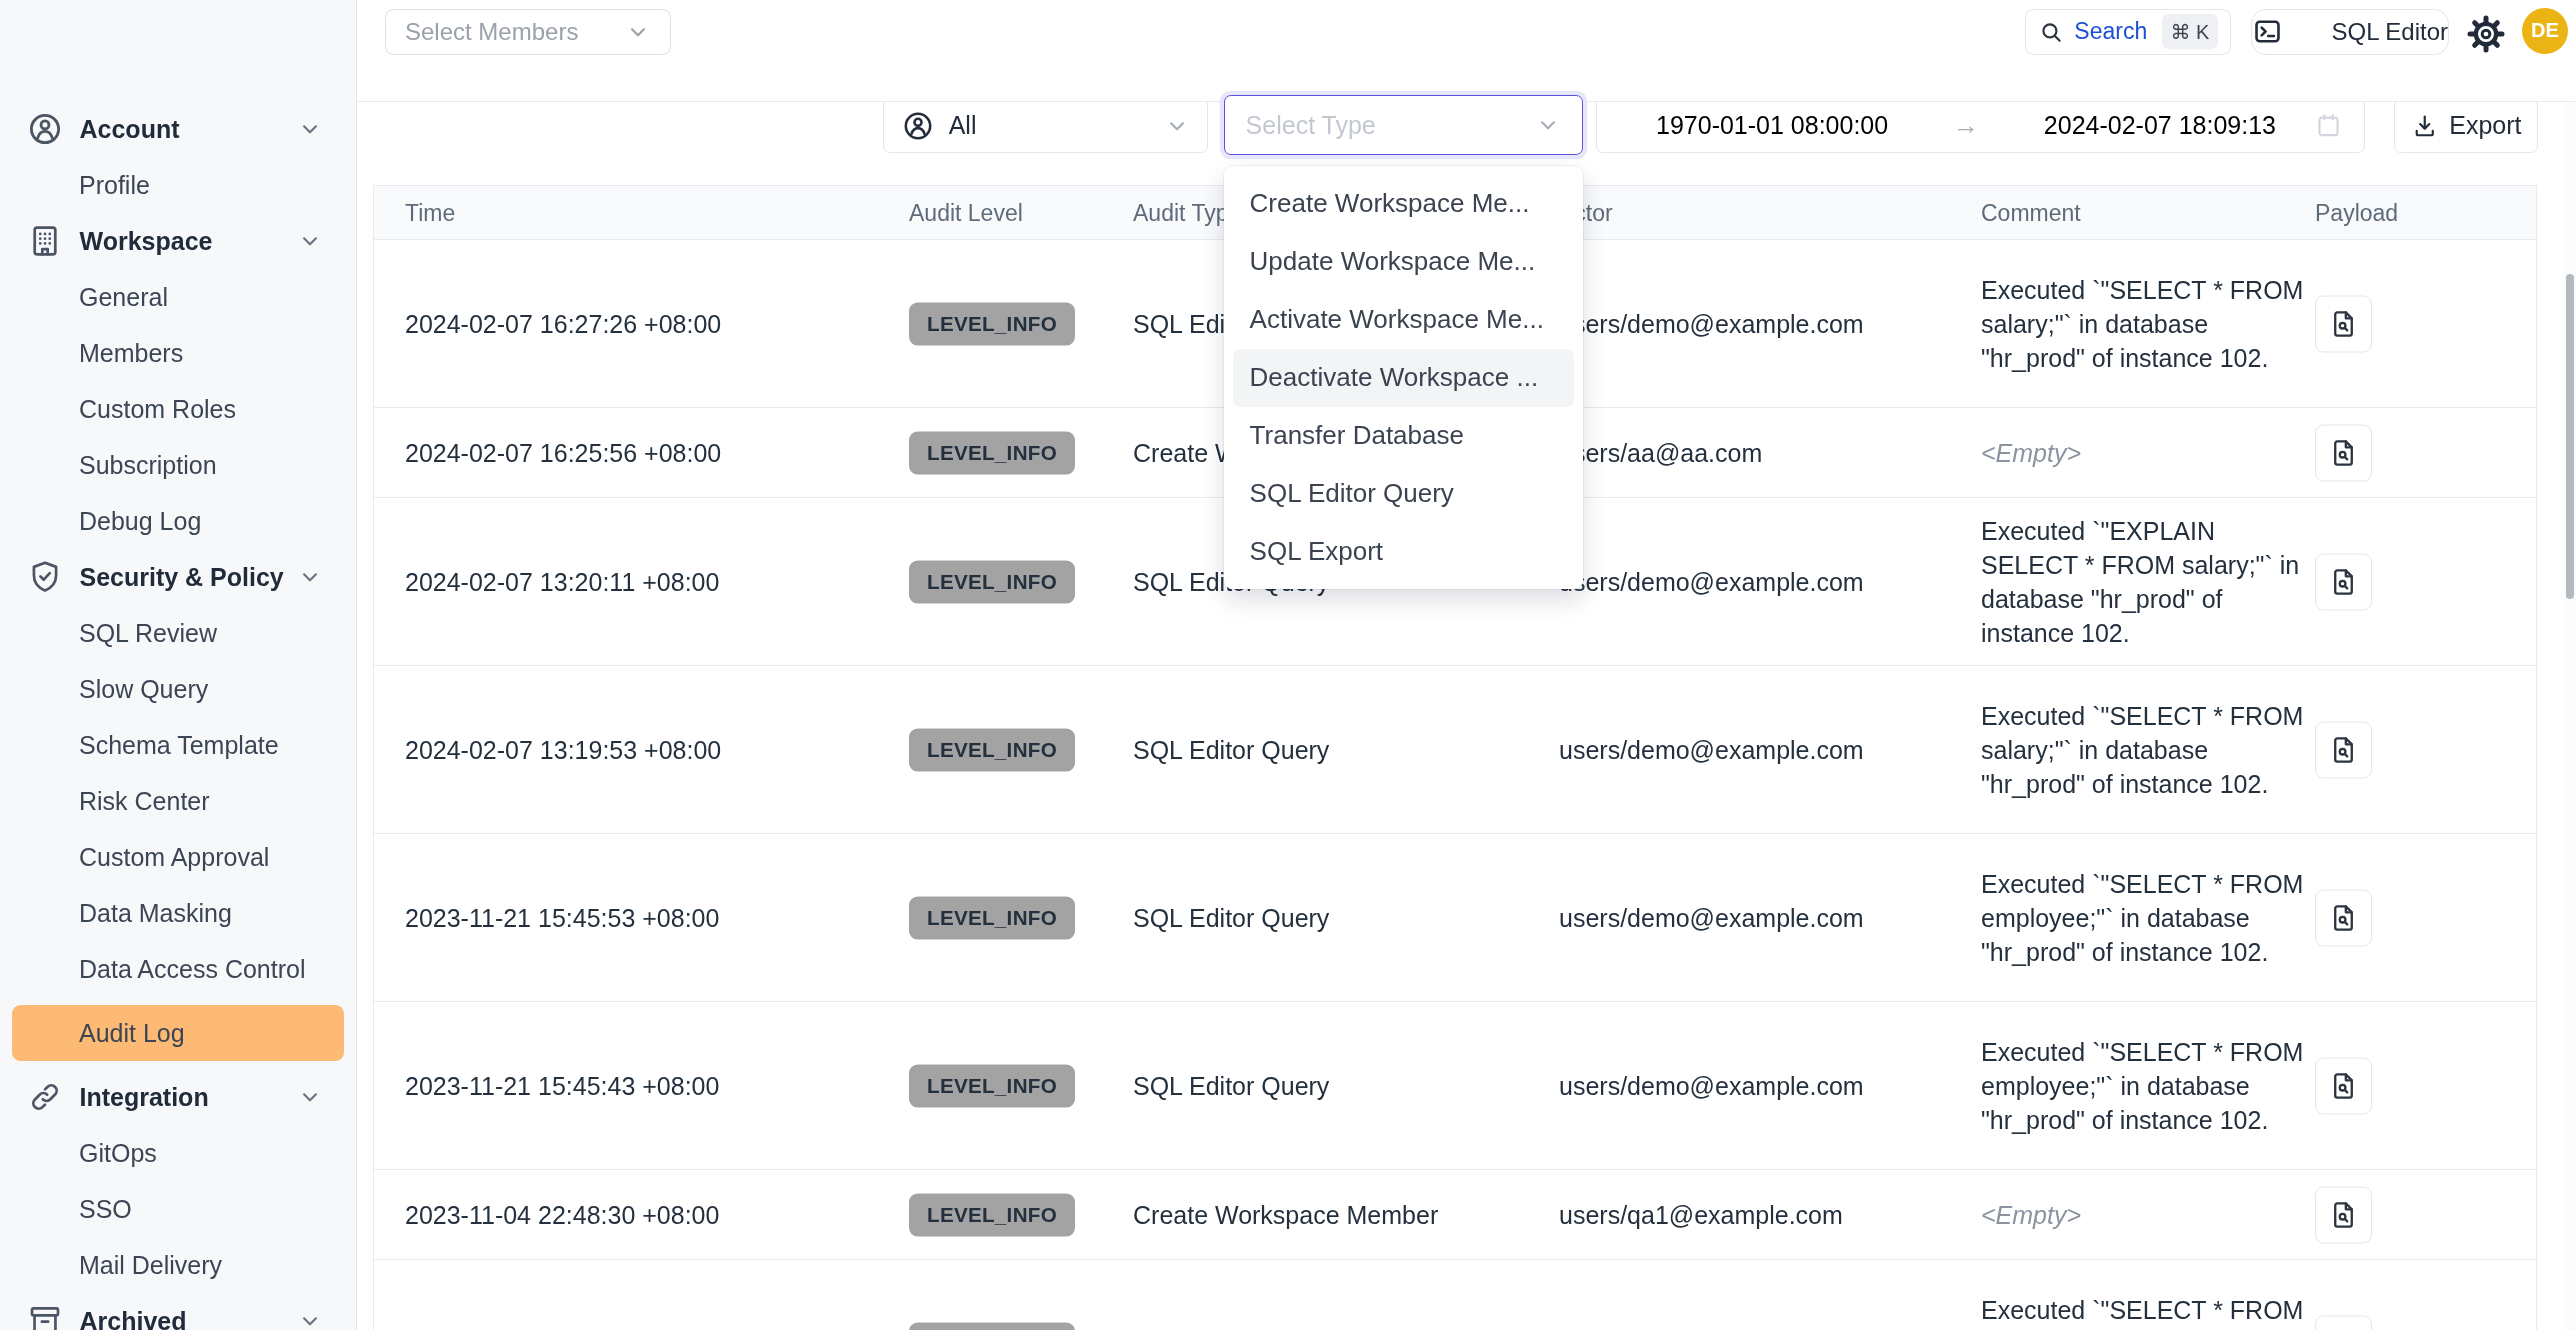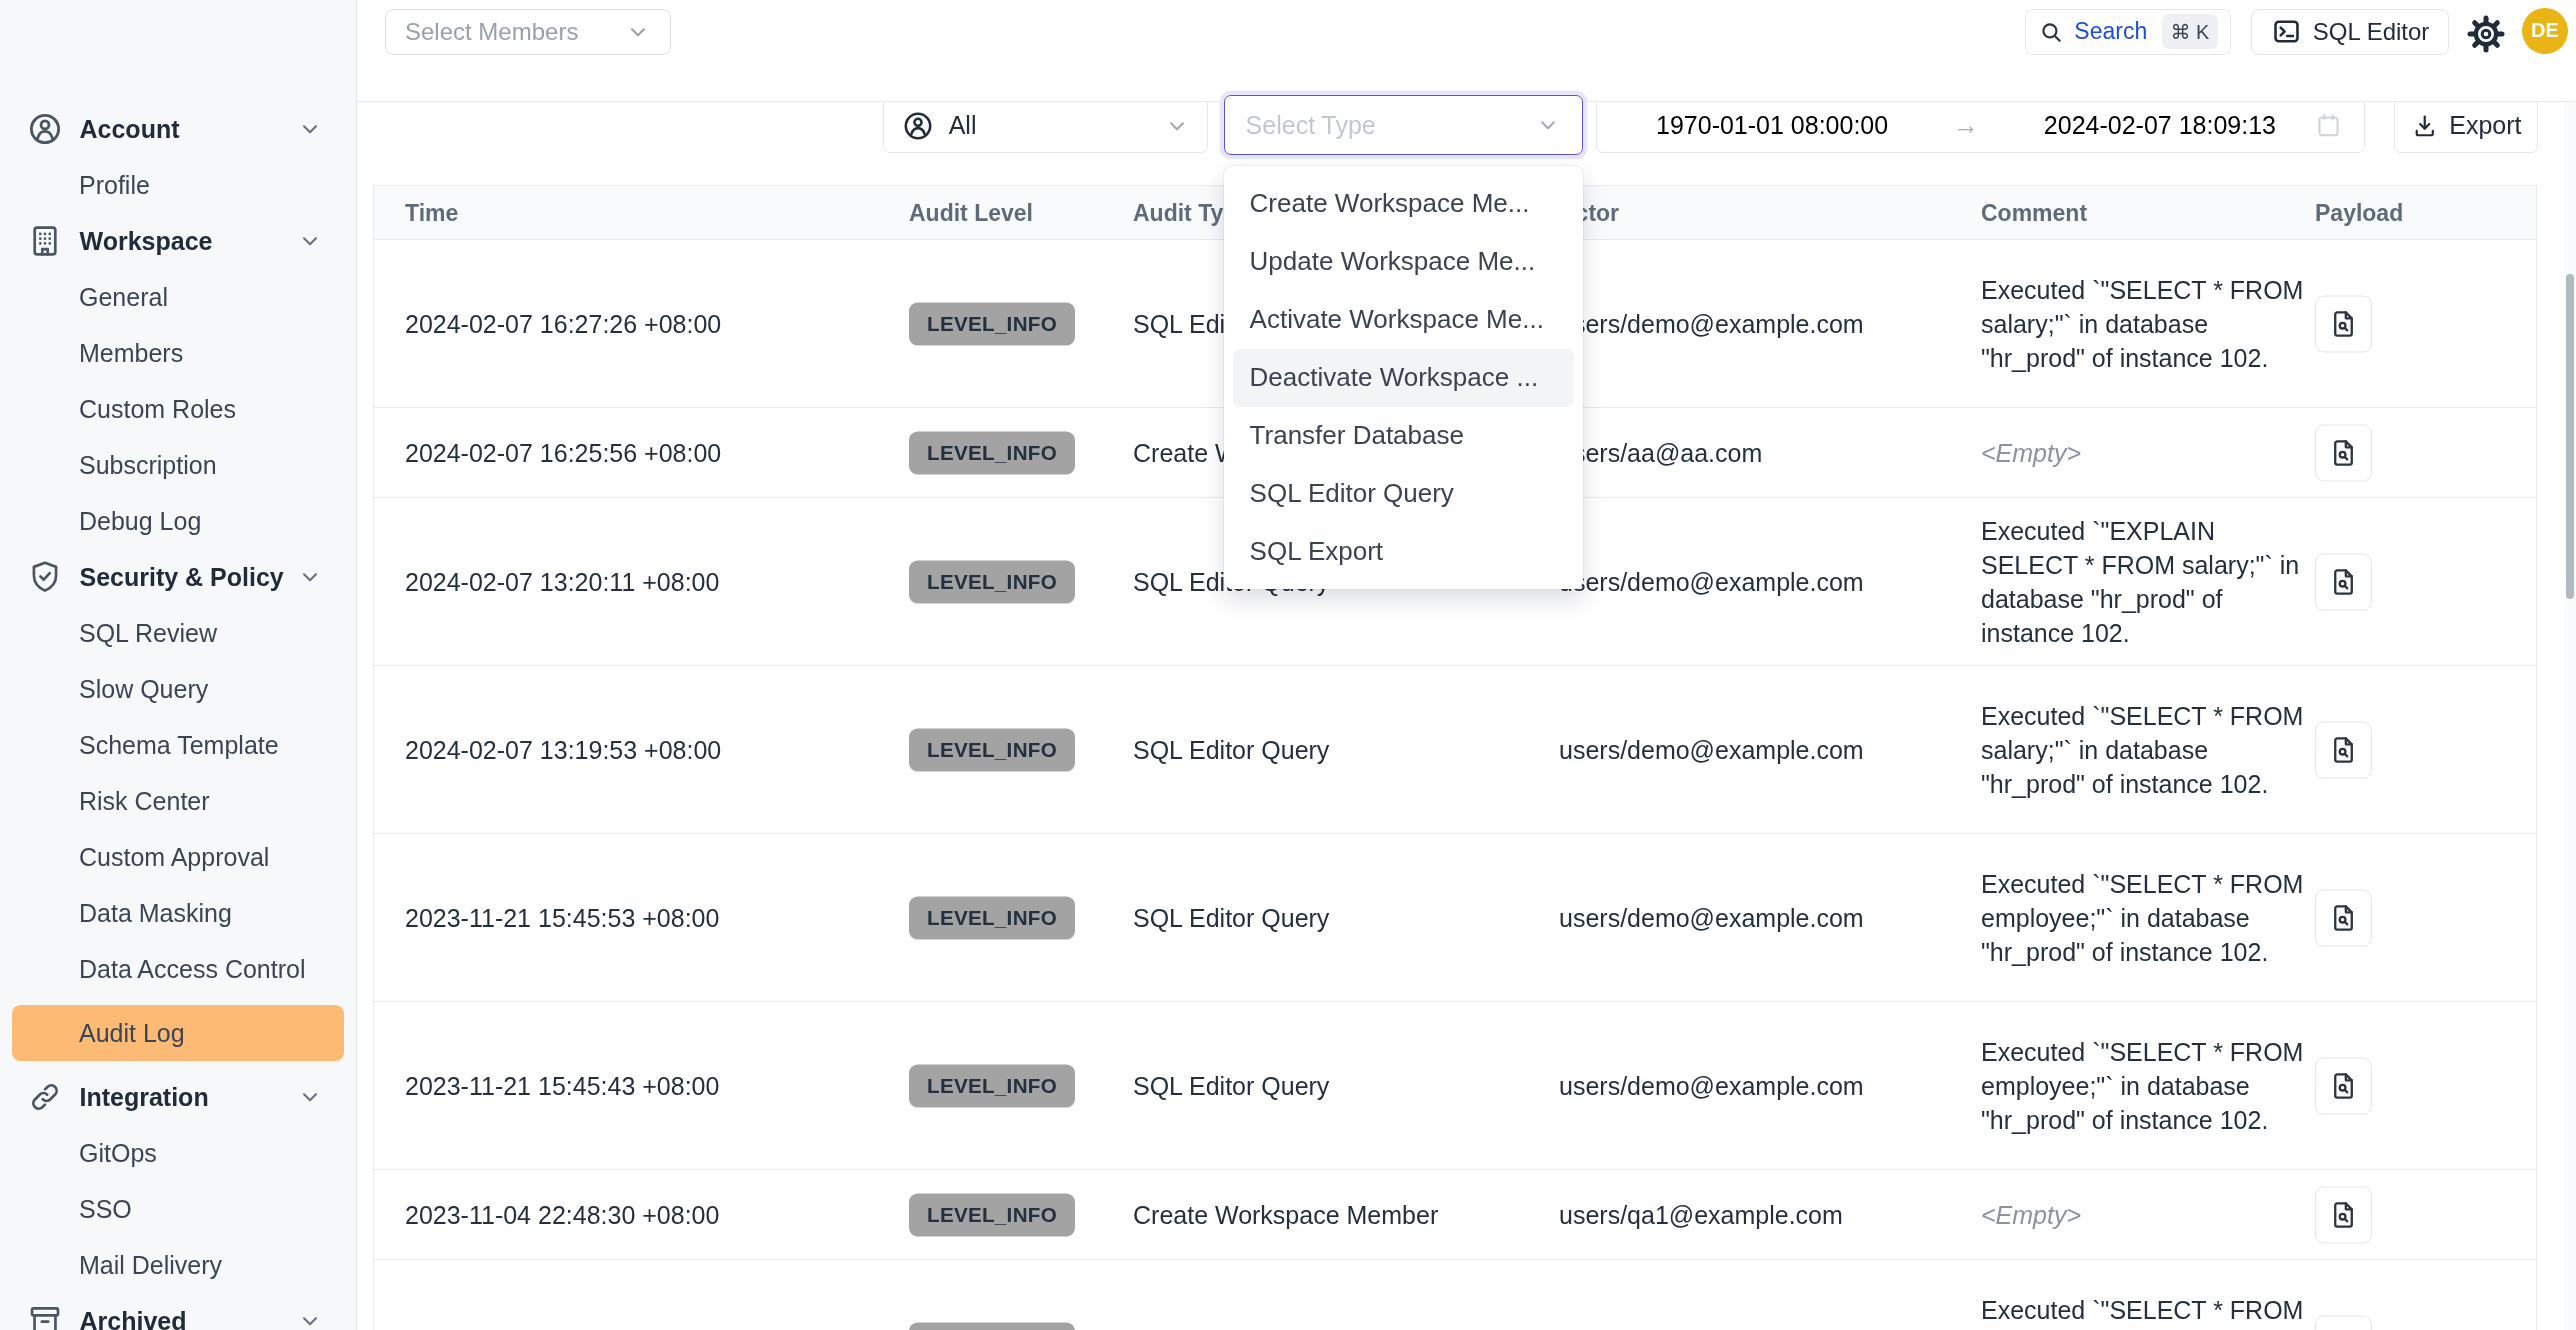--- a/index.html
+++ b/index.html
@@ -25,39 +25,39 @@
   .nav-chevron svg{width:26px;height:26px}
   
   .topbar{position:absolute;left:357px;top:0;width:2219px;height:102px;background:#fff;border-bottom:0.9px solid #e8eaed;box-sizing:border-box;z-index:5}
   .project-btn{position:absolute;left:28px;top:8.6px;width:286px;height:46px;border:0.9px solid #dbdee3;border-radius:8.6px;background:#fff;display:flex;align-items:center;box-sizing:border-box;padding:0 19px;cursor:pointer}
   .project-btn .lbl{font-size:24px;color:#9aa1ab}
   .project-btn .chev{margin-left:auto;color:#9aa1ab}
   .chev svg{width:26px;height:26px}
   .search-box{position:absolute;left:1668px;top:8.6px;width:206px;height:46px;border:0.9px solid #e3e6ea;border-radius:8.6px;background:#fff;display:flex;align-items:center;box-sizing:border-box;padding:0 12px;gap:10.3px;cursor:text}
   .search-box .ph{font-size:23px;color:#1d4ed8;flex:1}
   .kbd{background:#eef0f3;border-radius:6.9px;font-size:20px;color:#3b4554;padding:5.2px 8.6px;white-space:nowrap}
-  .sqled-btn{position:absolute;left:1894px;top:8.6px;width:198px;height:46px;border:0.9px solid #e3e6ea;border-radius:8px;background:#fff;display:flex;align-items:center;justify-content:center;gap:11.2px;box-sizing:border-box;cursor:pointer}
+  .sqled-btn{position:absolute;left:1894px;top:8.6px;width:198px;height:46px;border:0.9px solid #e3e6ea;border-radius:15px;background:#fff;display:flex;align-items:center;justify-content:space-between;gap:11.2px;box-sizing:border-box;cursor:pointer}
   .sqled-btn .lbl{font-size:24px;color:#222c3a}
   .icon-btn{position:absolute;top:13.7px;width:40px;height:40px;cursor:pointer;color:#212b3a}
   .avatar{position:absolute;left:2165px;top:7.7px;width:46px;height:46px;border-radius:50%;background:#eab514;color:#fff;font-size:20px;font-weight:700;display:flex;align-items:center;justify-content:center;cursor:pointer}
   
   .control{box-sizing:border-box;background:#fff;border:0.9px solid #e3e6ea;border-radius:6.9px;display:flex;align-items:center;position:absolute;font-size:25px;color:#222c3a}
   .actor-select{left:883px;top:98px;width:325px;height:55px;padding:0 17px;gap:13.7px;cursor:pointer}
   .actor-select .chev{margin-left:auto;color:#a6adb8}
   .type-select{left:1224px;top:95px;width:359px;height:60px;border:1.7px solid #5b51e0;box-shadow:0 0 0 4.3px #e8e6fb;padding:0 20.6px;cursor:pointer;z-index:40}
   .type-select .ph{color:#c3c8d0}
   .type-select .chev{margin-left:auto;color:#a6adb8}
   .date-range{left:1596px;top:98px;width:769px;height:55px;padding:0 20.6px;cursor:pointer}
   .date-range .d{width:309px;text-align:center;color:#000000}
   .date-range .arrow{color:#a6adb8;font-size:26px;flex:1;text-align:center}
   .export-btn{left:2394px;top:98px;width:144px;height:55px;justify-content:center;gap:11.2px;cursor:pointer}
   
   .table{position:absolute;left:373px;top:185px;width:2164px;height:1145px;border:0.9px solid #e8eaee;border-bottom:none;box-sizing:border-box;overflow:hidden;background:#fff}
   .thead{position:relative;height:53px;background:#f8fafc;border-bottom:0.9px solid #e8eaee}
-  .thead .cell{font-size:23px;color:#5f6b7a;font-weight:700}
+  .thead .cell{font-size:23px;color:#5f6b7a;font-weight:400}
   .trow{position:relative;border-bottom:0.9px solid #e8eaee}
   .cell{position:absolute;top:50%;transform:translateY(-50%);white-space:nowrap}
   .c-time{left:31px;width:464px}
   .c-level{left:535px;width:206px}
   .c-type{left:759px;width:404px}
   .c-actor{left:1185px;width:404px}
   .c-comment{left:1607px;width:331px;white-space:normal;line-height:34px;font-size:25px;color:#18222e}
   .c-payload{left:1941px;width:120px}
   .trow .cell{font-size:25px;color:#24303e}
   .badge{display:inline-block;background:#a3a3a3;border-radius:8.6px;padding:9.5px 18px;font-size:20.6px;font-weight:600;letter-spacing:0.3px;color:#24303e}

